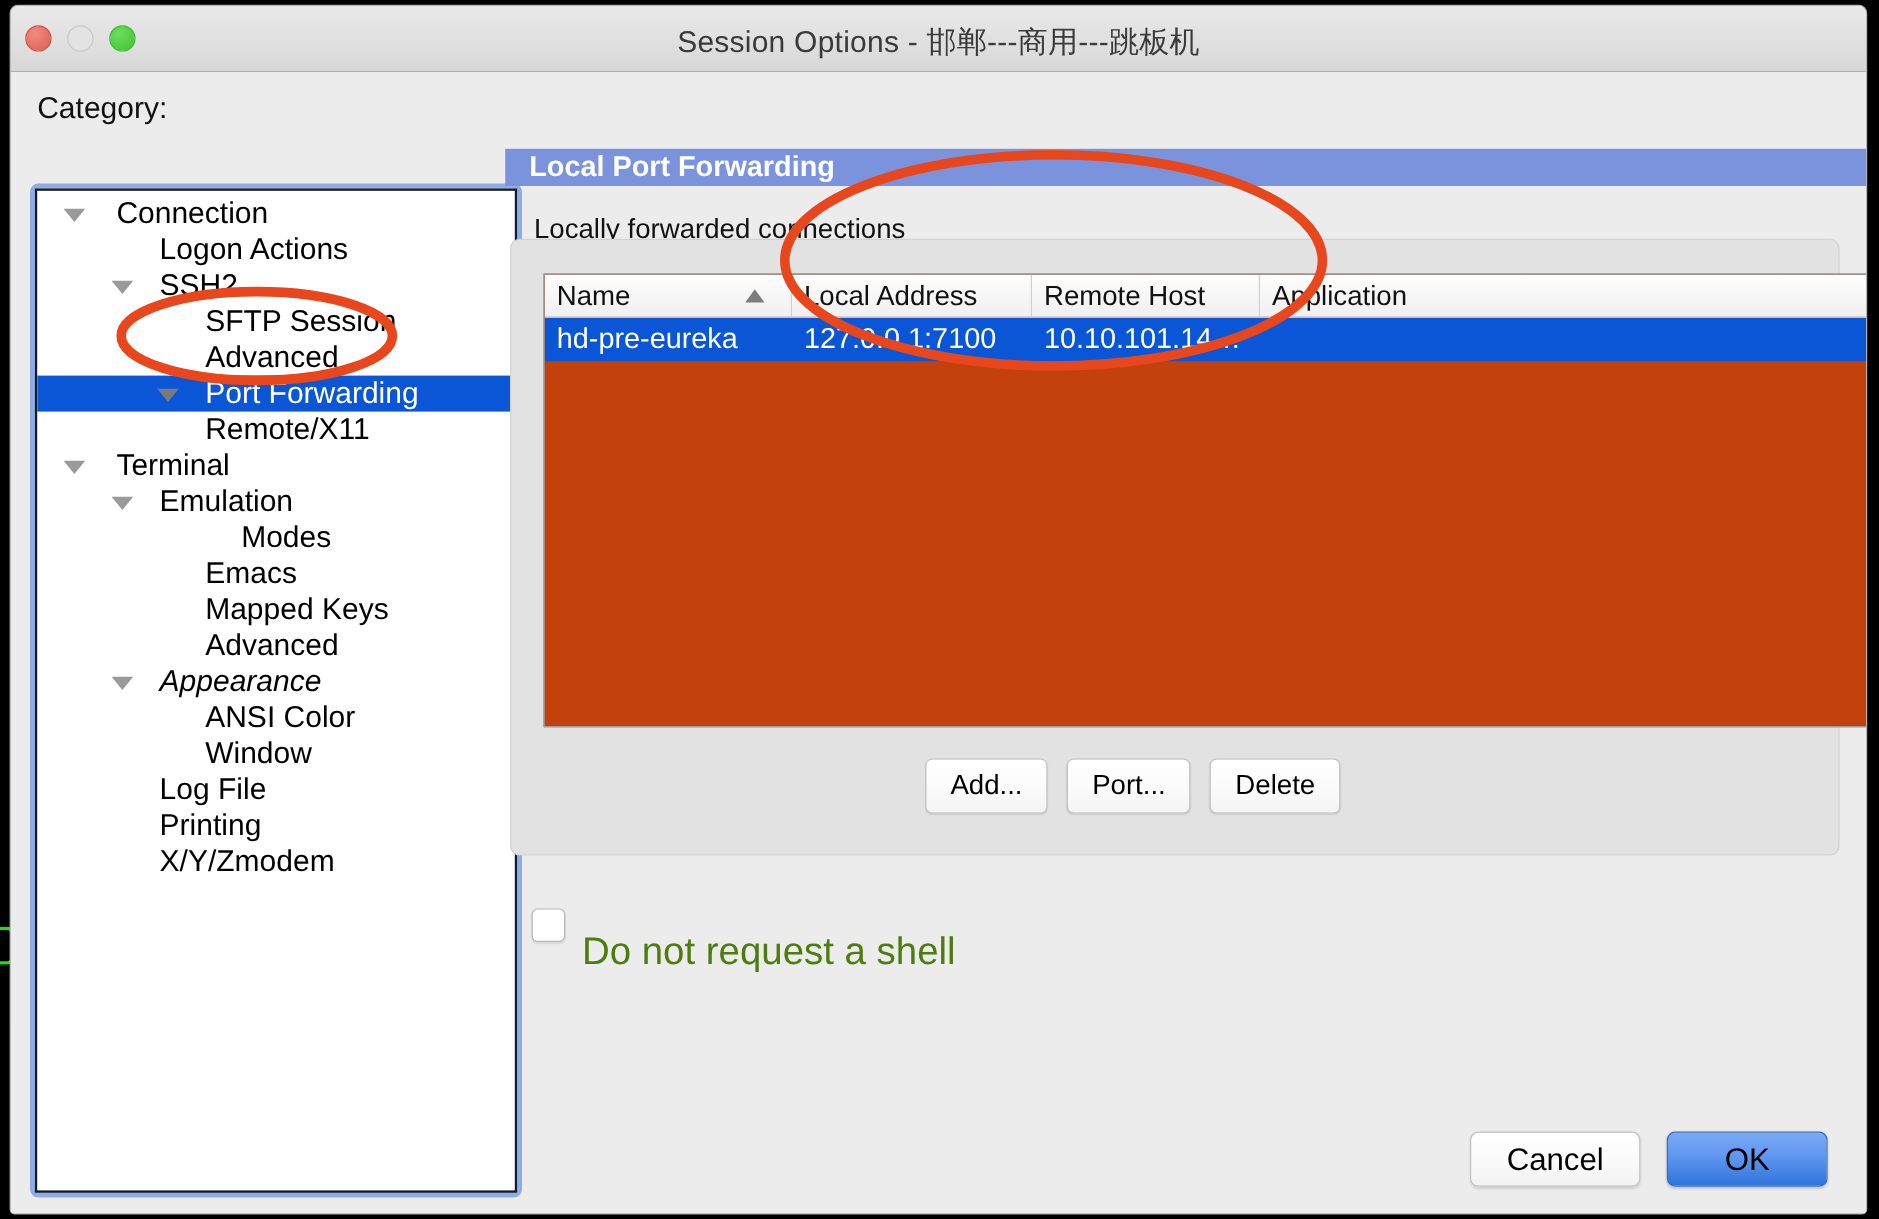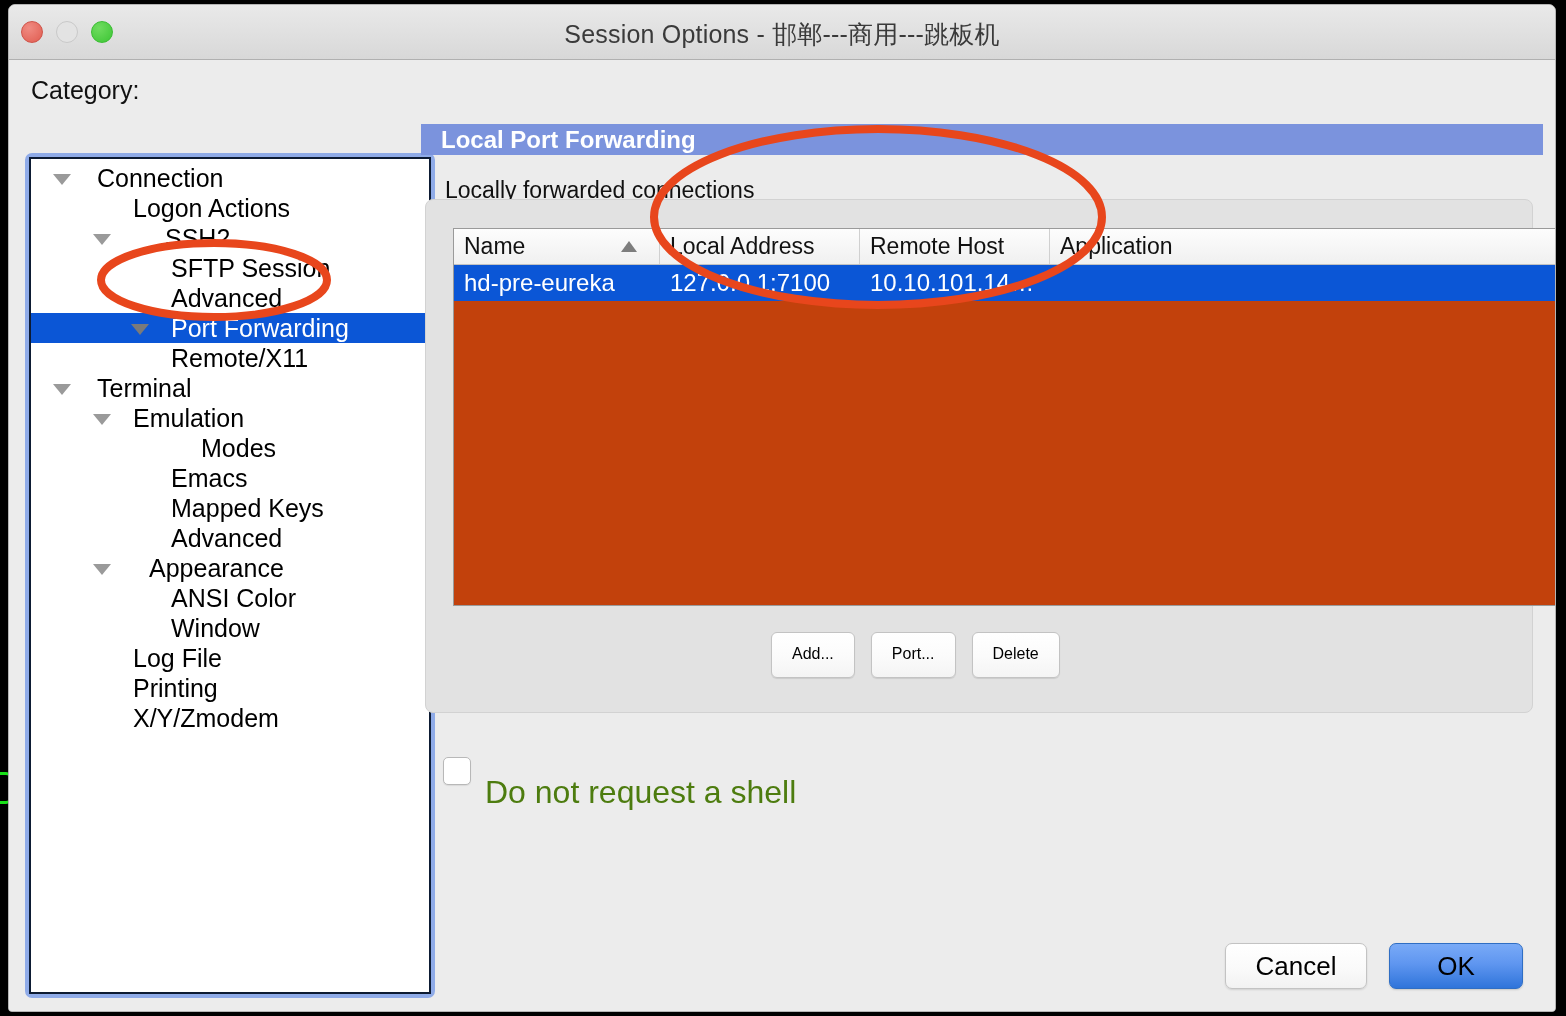--- a/index.html
+++ b/index.html
@@ -144,20 +144,21 @@
   .d2n .lbl { left: 140px; }
 
   
   #pane-header {
     position: absolute;
     left: 412px;
     top: 64px;
     width: 1122px;
     height: 31px;
     background: #7b93dd;
+    padding-left: 16px;
   }
   #pane-header-title {
     position: absolute;
     left: 20px;
     top: 2px;
     font-size: 24px;
     font-weight: bold;
     color: #ffffff;
     line-height: 28px;
   }
@@ -241,21 +242,21 @@
   
   #table-buttons {
     position: absolute;
     left: 345px;
     top: 432px;
     display: flex;
     gap: 16px;
   }
   .btn {
     font-family: "Liberation Sans", sans-serif;
-    font-size: 16px;
+    font-size: 23px;
     color: #000;
     background: linear-gradient(to bottom, #ffffff 0%, #fbfbfb 52%, #f4f4f4 100%);
     border: 1px solid #c3c3c3;
     border-radius: 6px;
     padding: 4px 20px 6px 20px;
     box-shadow: 0 1px 1px rgba(0,0,0,0.10);
     cursor: default;
     line-height: 34px;
   }
 
@@ -351,21 +352,21 @@
           <div style="height: 4px;"></div>
           <div class="tree-row d0">
             <span class="tri"></span>
             <span class="lbl" style="left: 66px;">Connection</span>
           </div>
           <div class="tree-row d1n">
             <span class="lbl" style="left: 102px;">Logon Actions</span>
           </div>
           <div class="tree-row d1">
             <span class="tri"></span>
-            <span class="lbl" style="left: 102px; margin-left: 32px;">SSH2</span>
+            <span class="lbl" style="left: 102px;">SSH2</span>
           </div>
           <div class="tree-row d2n">
             <span class="lbl" style="left: 140px;">SFTP Session</span>
           </div>
           <div class="tree-row d2n">
             <span class="lbl" style="left: 140px;">Advanced</span>
           </div>
           <div class="tree-row d1 selected">
             <span class="tri" style="left: 100px;"></span>
             <span class="lbl" style="left: 140px;">Port Forwarding</span>
@@ -388,21 +389,21 @@
             <span class="lbl" style="left: 140px;">Emacs</span>
           </div>
           <div class="tree-row d2n">
             <span class="lbl" style="left: 140px;">Mapped Keys</span>
           </div>
           <div class="tree-row d2n">
             <span class="lbl" style="left: 140px;">Advanced</span>
           </div>
           <div class="tree-row d1">
             <span class="tri"></span>
-            <span class="lbl" style="left: 118px;">Appearance</span>
+            <span class="lbl" style="left: 102px; font-style: italic;">Appearance</span>
           </div>
           <div class="tree-row d2n">
             <span class="lbl" style="left: 140px;">ANSI Color</span>
           </div>
           <div class="tree-row d2n">
             <span class="lbl" style="left: 140px;">Window</span>
           </div>
           <div class="tree-row d1n">
             <span class="lbl" style="left: 102px;">Log File</span>
           </div>

